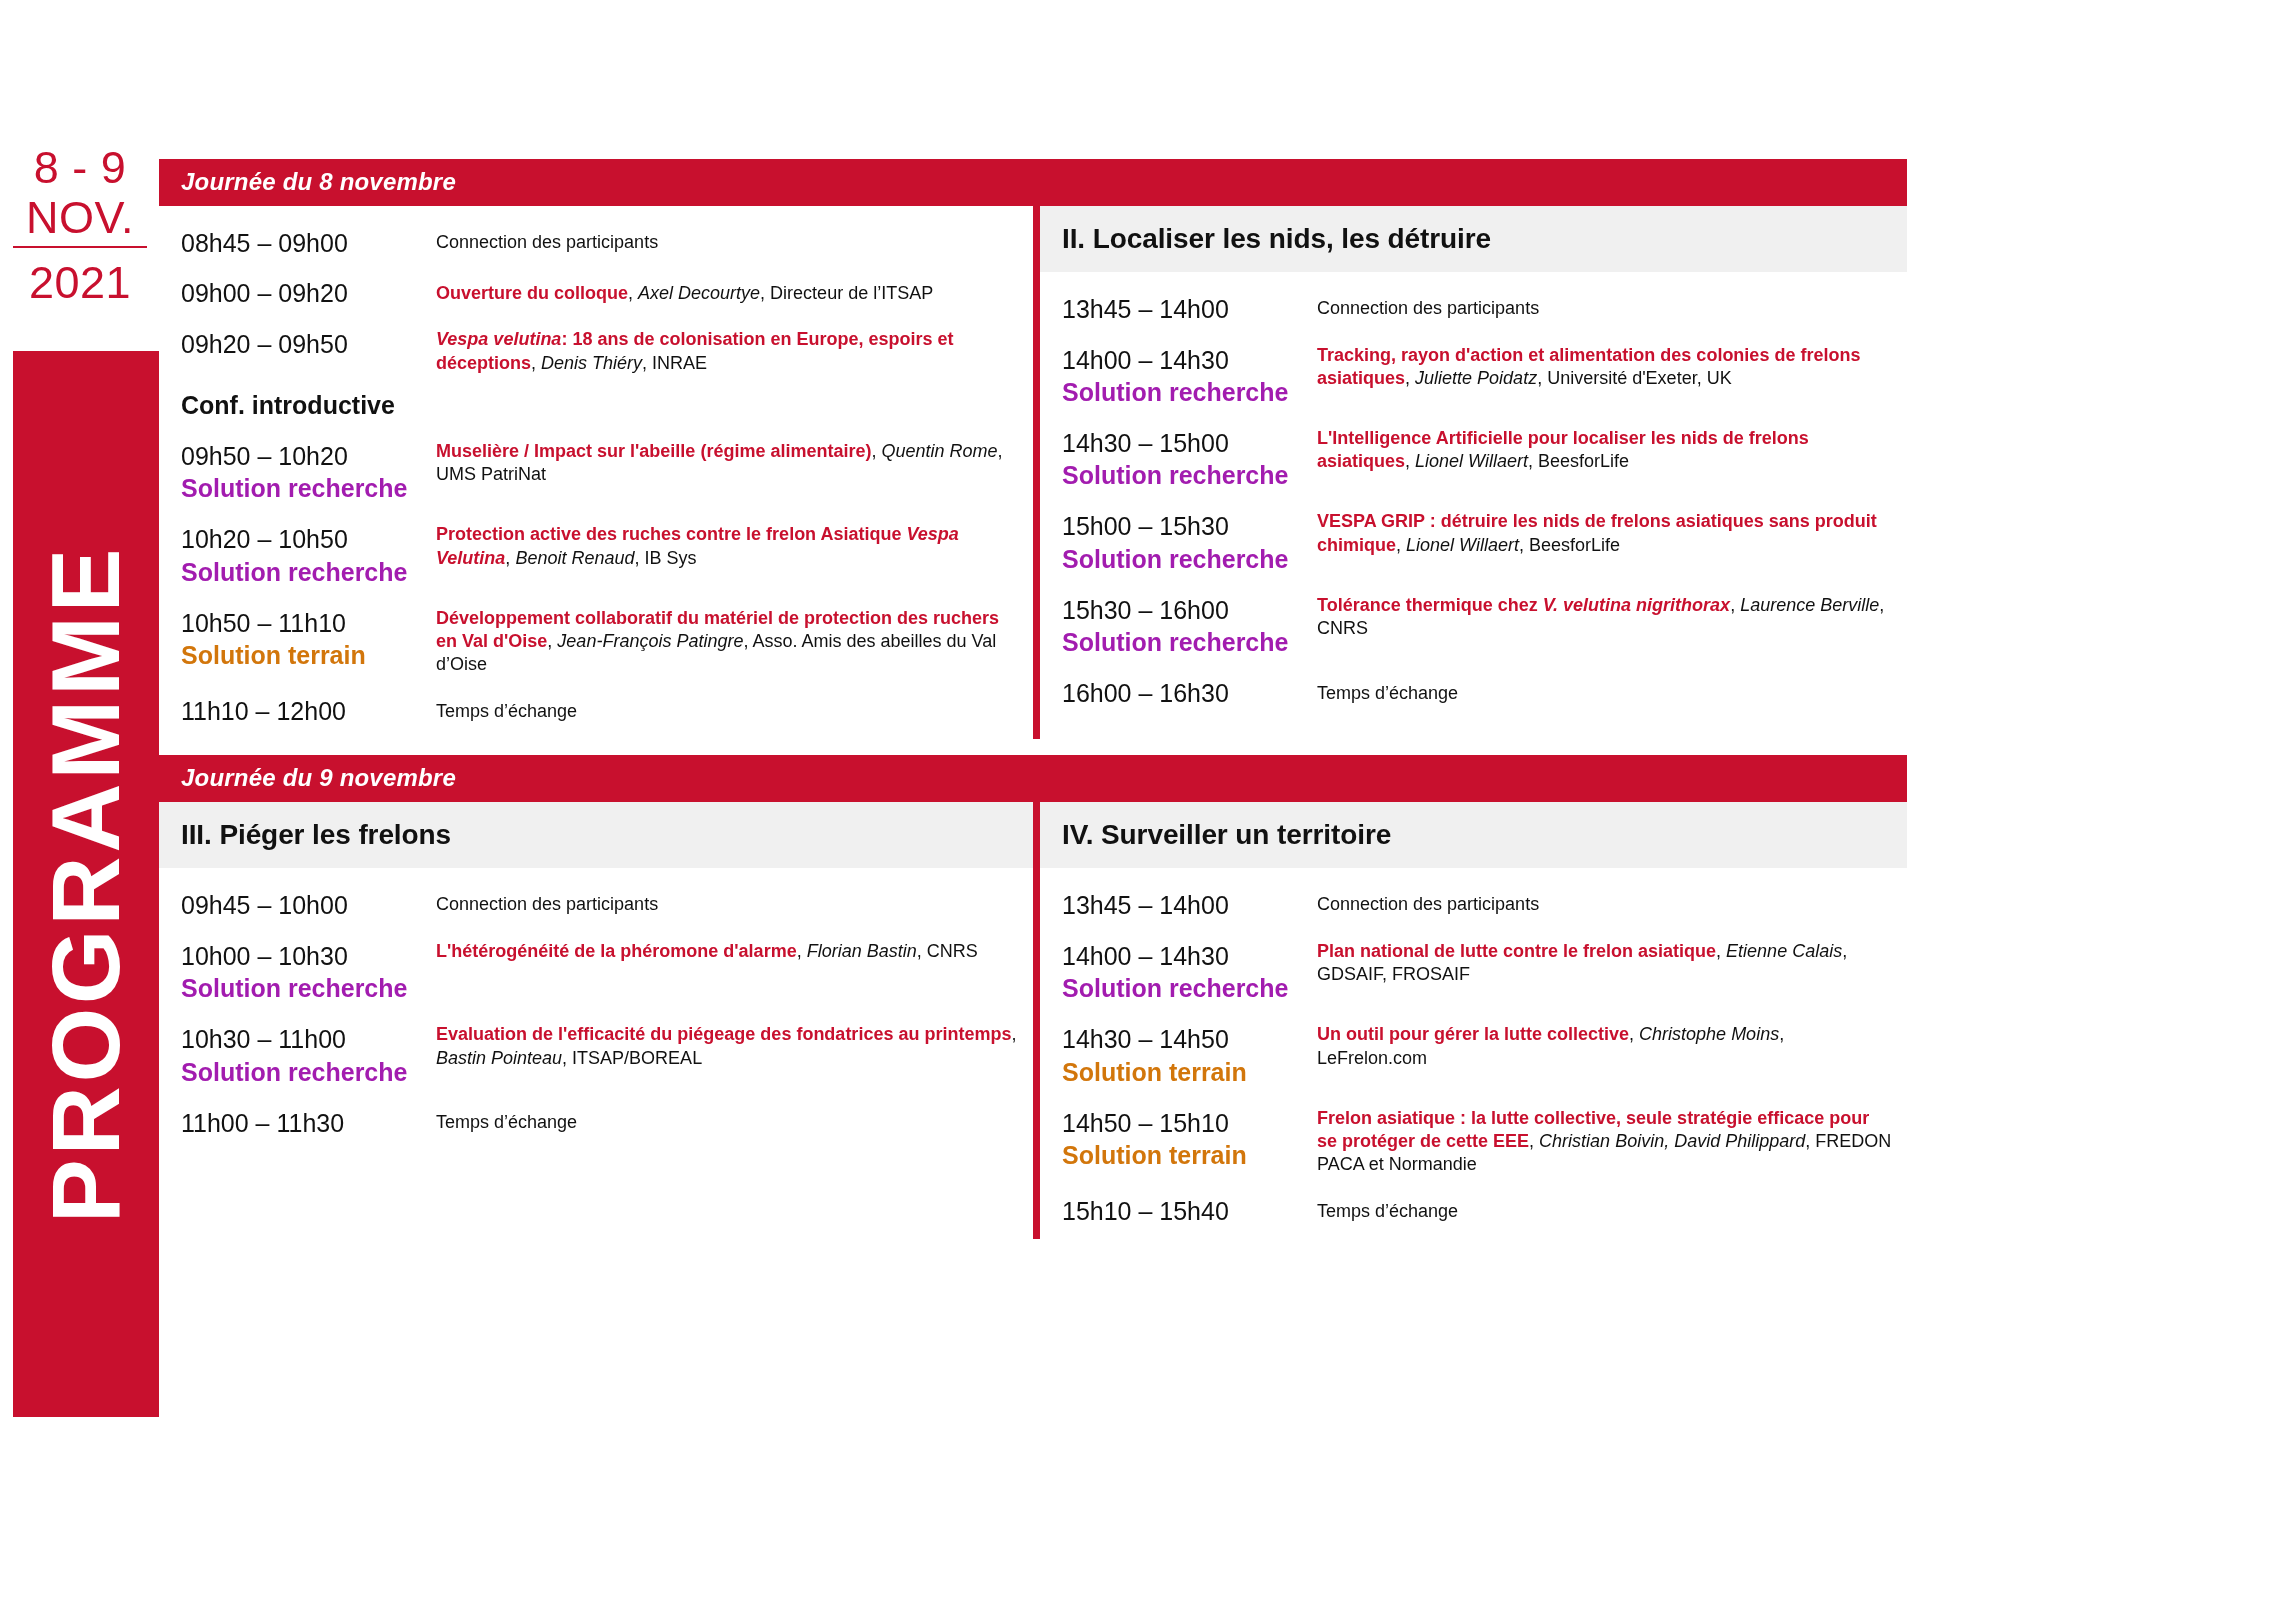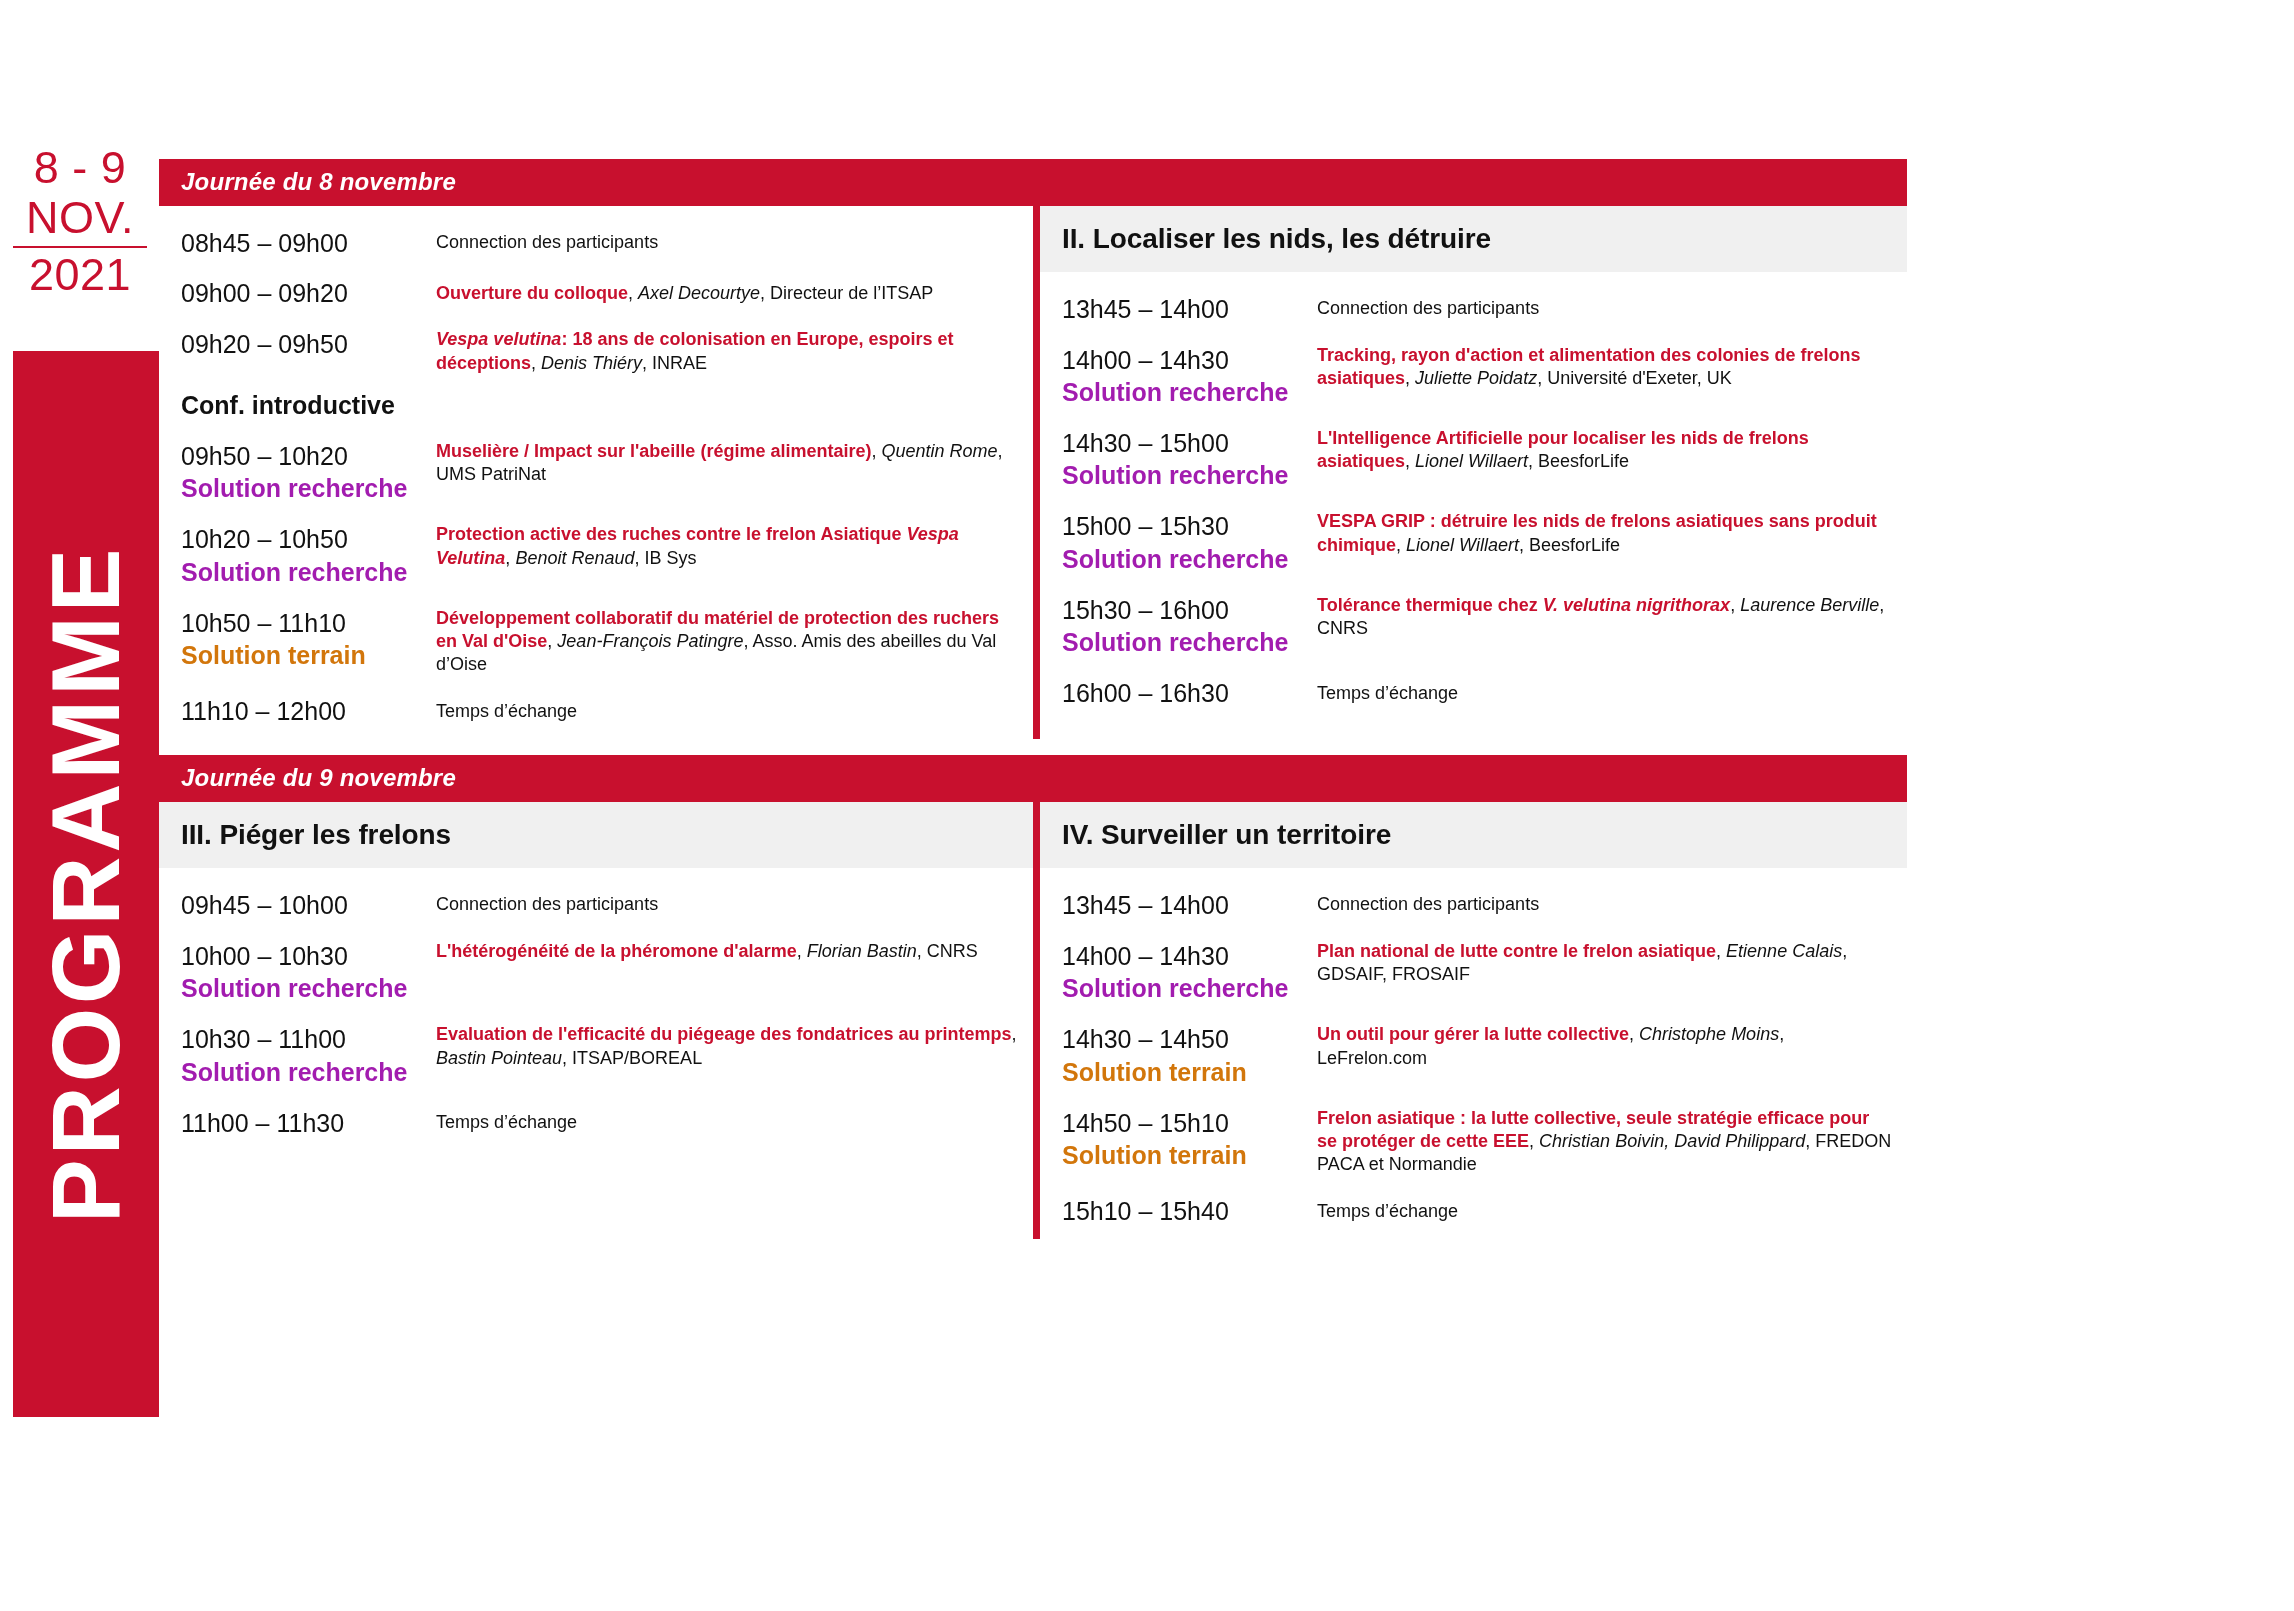--- a/index.html
+++ b/index.html
@@ -32,21 +32,21 @@
     font-size: 45px;
     line-height: 1.12;
     letter-spacing: 0.5px;
   }
   #date-block .d-days { display: block; }
   #date-block .d-month {
     display: block;
     border-bottom: 2.8px solid #C8102E;
     padding-bottom: 1.8px;
   }
-  #date-block .d-year { display: block; padding-top: 2px; }
+  #date-block .d-year { display: block; padding-top: 10px; }
 
   #rail-band {
     position: absolute;
     left: 0;
     top: 351px;
     width: 146px;
     height: 1066px;
     background: #C8102E;
   }
   #rail-band .rail-text {

